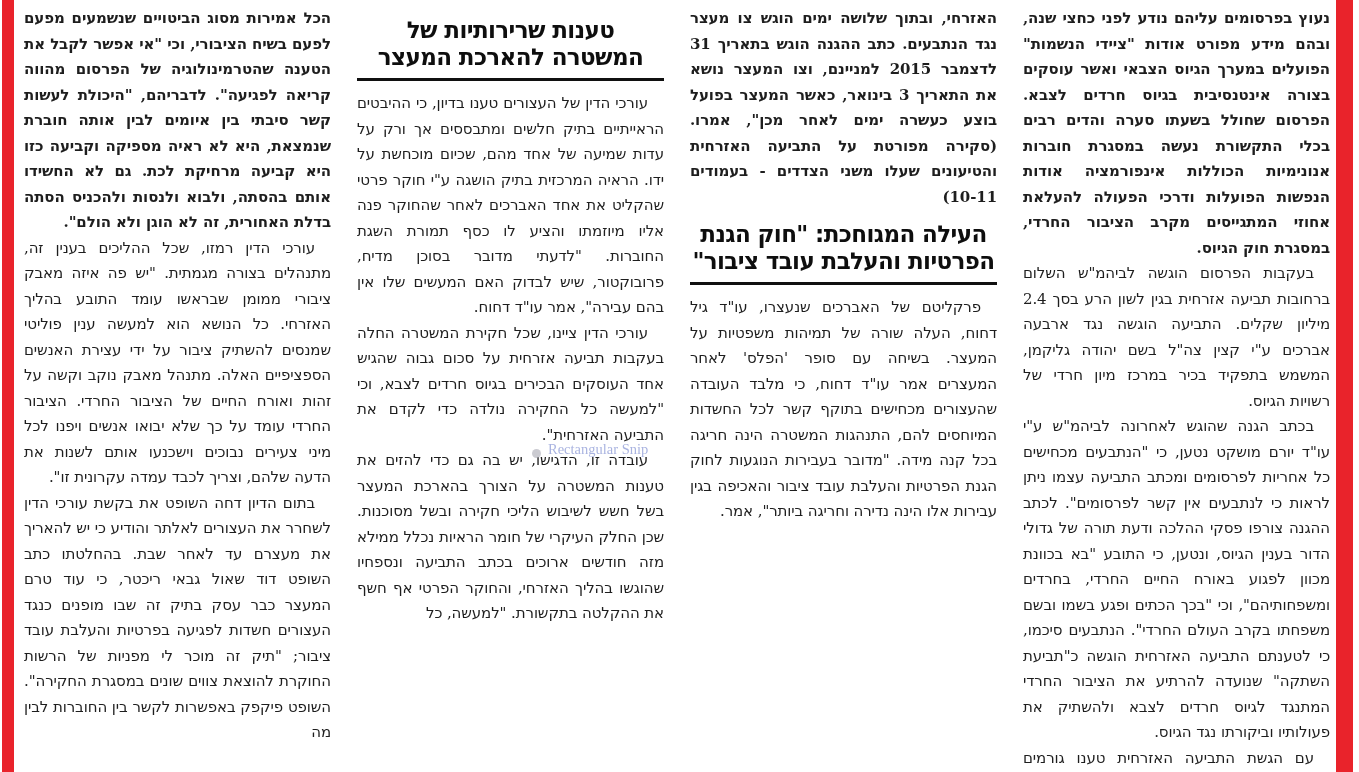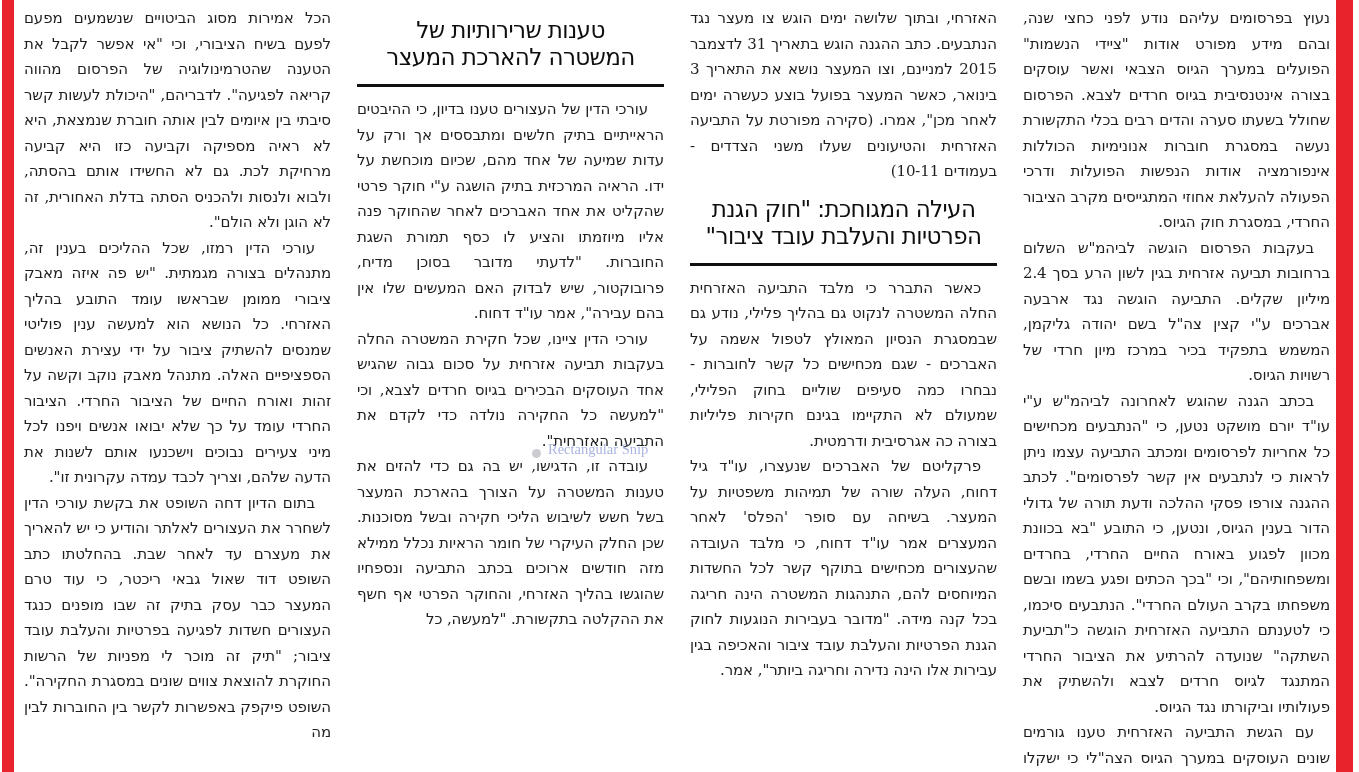--- a/index.html
+++ b/index.html
@@ -17,29 +17,29 @@
     position:absolute;top:6px;right:29px;left:27px;bottom:0;
     display:flex;flex-direction:row;gap:26px;direction:rtl;
   }
   .col{
     flex:0 0 307px;width:307px;height:766px;overflow:hidden;
     direction:rtl;text-align:justify;
     font-size:15px;line-height:25.5px;letter-spacing:-0.1px;
     color:#1e1e1e;
   }
   .col p{margin:0;text-indent:16px;}
-  .col p.noindent{text-indent:0;}
+  .col p.noindent{text-indent:0;font-weight:bold;}
   .headline{
     font-family:"DejaVu Sans",sans-serif;
-    font-weight:normal;
+    font-weight:bold;
     font-size:23px;line-height:27px;letter-spacing:-0.6px;
     text-align:center;
     color:#0e0e0e;
     margin:11px 0 10px;
-    padding-bottom:13px;
+    padding-bottom:7px;
     border-bottom:3px solid #101010;
   }
   .snip-overlay{
     position:absolute;left:532px;top:441px;
     display:flex;align-items:flex-end;gap:7px;
     font-family:Liberation Serif, serif;
     font-size:14.5px;
     color:rgba(140,153,214,0.75);
     pointer-events:none;
     direction:ltr;
@@ -59,21 +59,20 @@
   <div class="columns" id="columns">
       <div class="col">
         <p class="noindent">נעוץ בפרסומים עליהם נודע לפני כחצי שנה, ובהם מידע מפורט אודות "ציידי הנשמות" הפועלים במערך הגיוס הצבאי ואשר עוסקים בצורה אינטנסיבית בגיוס חרדים לצבא. הפרסום שחולל בשעתו סערה והדים רבים בכלי התקשורת נעשה במסגרת חוברות אנונימיות הכוללות אינפורמציה אודות הנפשות הפועלות ודרכי הפעולה להעלאת אחוזי המתגייסים מקרב הציבור החרדי, במסגרת חוק הגיוס.</p>
         <p>בעקבות הפרסום הוגשה לביהמ"ש השלום ברחובות תביעה אזרחית בגין לשון הרע בסך 2.4 מיליון שקלים. התביעה הוגשה נגד ארבעה אברכים ע"י קצין צה"ל בשם יהודה גליקמן, המשמש בתפקיד בכיר במרכז מיון חרדי של רשויות הגיוס.</p>
         <p>בכתב הגנה שהוגש לאחרונה לביהמ"ש ע"י עו"ד יורם מושקט נטען, כי "הנתבעים מכחישים כל אחריות לפרסומים ומכתב התביעה עצמו ניתן לראות כי לנתבעים אין קשר לפרסומים". לכתב ההגנה צורפו פסקי ההלכה ודעת תורה של גדולי הדור בענין הגיוס, ונטען, כי התובע "בא בכוונת מכוון לפגוע באורח החיים החרדי, בחרדים ומשפחותיהם", וכי "בכך הכתים ופגע בשמו ובשם משפחתו בקרב העולם החרדי". הנתבעים סיכמו, כי לטענתם התביעה האזרחית הוגשה כ"תביעת השתקה" שנועדה להרתיע את הציבור החרדי המתנגד לגיוס חרדים לצבא ולהשתיק את פעולותיו וביקורתו נגד הגיוס.</p>
         <p>עם הגשת התביעה האזרחית טענו גורמים שונים העוסקים במערך הגיוס הצה"לי כי ישקלו לדרוש גם ניהול חקירה במישור הפלילי, אלא שמומחים משפטיים אמרו כי מדובר באפשרות קלושה שכן מערך האכיפה והתביעה נמנעים</p>
       </div>
       <div class="col">
         <p class="noindent">האזרחי, ובתוך שלושה ימים הוגש צו מעצר נגד הנתבעים. כתב ההגנה הוגש בתאריך 31 לדצמבר 2015 למניינם, וצו המעצר נושא את התאריך 3 בינואר, כאשר המעצר בפועל בוצע כעשרה ימים לאחר מכן", אמרו. (סקירה מפורטת על התביעה האזרחית והטיעונים שעלו משני הצדדים - בעמודים 10-11)</p>
         <h2 class="headline">העילה המגוחכת: "חוק הגנת<br>הפרטיות והעלבת עובד ציבור"</h2>
-        <p>כאשר התברר כי מלבד התביעה האזרחית החלה המשטרה לנקוט גם בהליך פלילי, נודע גם שבמסגרת הנסיון המאולץ לטפול אשמה על האברכים - שגם מכחישים כל קשר לחוברות - נבחרו כמה סעיפים שוליים בחוק הפלילי, שמעולם לא התקיימו בגינם חקירות פליליות בצורה כה אגרסיבית ודרמטית.</p>
         <p>פרקליטם של האברכים שנעצרו, עו"ד גיל דחוח, העלה שורה של תמיהות משפטיות על המעצר. בשיחה עם סופר 'הפלס' לאחר המעצרים אמר עו"ד דחוח, כי מלבד העובדה שהעצורים מכחישים בתוקף קשר לכל החשדות המיוחסים להם, התנהגות המשטרה הינה חריגה בכל קנה מידה. "מדובר בעבירות הנוגעות לחוק הגנת הפרטיות והעלבת עובד ציבור והאכיפה בגין עבירות אלו הינה נדירה וחריגה ביותר", אמר.</p>
       </div>
       <div class="col">
         <h2 class="headline">טענות שרירותיות של<br>המשטרה להארכת המעצר</h2>
         <p>עורכי הדין של העצורים טענו בדיון, כי ההיבטים הראייתיים בתיק חלשים ומתבססים אך ורק על עדות שמיעה של אחד מהם, שכיום מוכחשת על ידו. הראיה המרכזית בתיק הושגה ע"י חוקר פרטי שהקליט את אחד האברכים לאחר שהחוקר פנה אליו מיוזמתו והציע לו כסף תמורת השגת החוברות. "לדעתי מדובר בסוכן מדיח, פרובוקטור, שיש לבדוק האם המעשים שלו אין בהם עבירה", אמר עו"ד דחוח.</p>
         <p>עורכי הדין ציינו, שכל חקירת המשטרה החלה בעקבות תביעה אזרחית על סכום גבוה שהגיש אחד העוסקים הבכירים בגיוס חרדים לצבא, וכי "למעשה כל החקירה נולדה כדי לקדם את התביעה האזרחית".</p>
         <p>עובדה זו, הדגישו, יש בה גם כדי להזים את טענות המשטרה על הצורך בהארכת המעצר בשל חשש לשיבוש הליכי חקירה ובשל מסוכנות. שכן החלק העיקרי של חומר הראיות נכלל ממילא מזה חודשים ארוכים בכתב התביעה ונספחיו שהוגשו בהליך האזרחי, והחוקר הפרטי אף חשף את ההקלטה בתקשורת. "למעשה, כל</p>
       </div>
       <div class="col">
         <p class="noindent">הכל אמירות מסוג הביטויים שנשמעים מפעם לפעם בשיח הציבורי, וכי "אי אפשר לקבל את הטענה שהטרמינולוגיה של הפרסום מהווה קריאה לפגיעה". לדבריהם, "היכולת לעשות קשר סיבתי בין איומים לבין אותה חוברת שנמצאת, היא לא ראיה מספיקה וקביעה כזו היא קביעה מרחיקת לכת. גם לא החשידו אותם בהסתה, ולבוא ולנסות ולהכניס הסתה בדלת האחורית, זה לא הוגן ולא הולם".</p>

